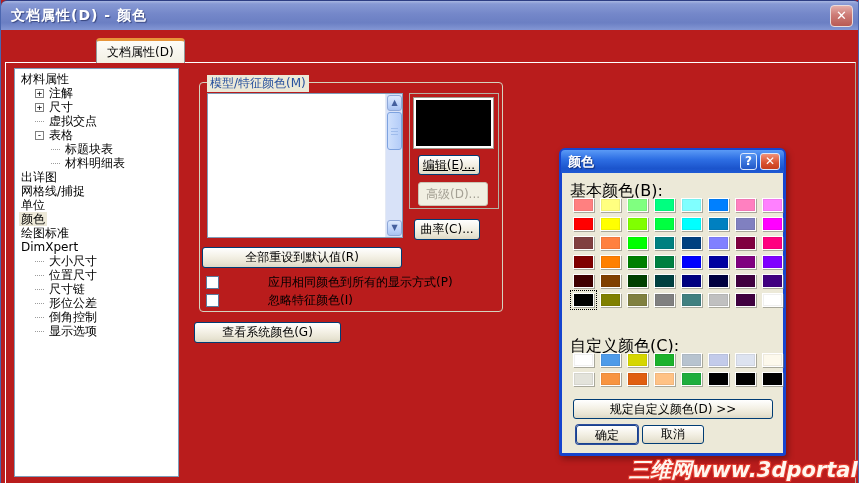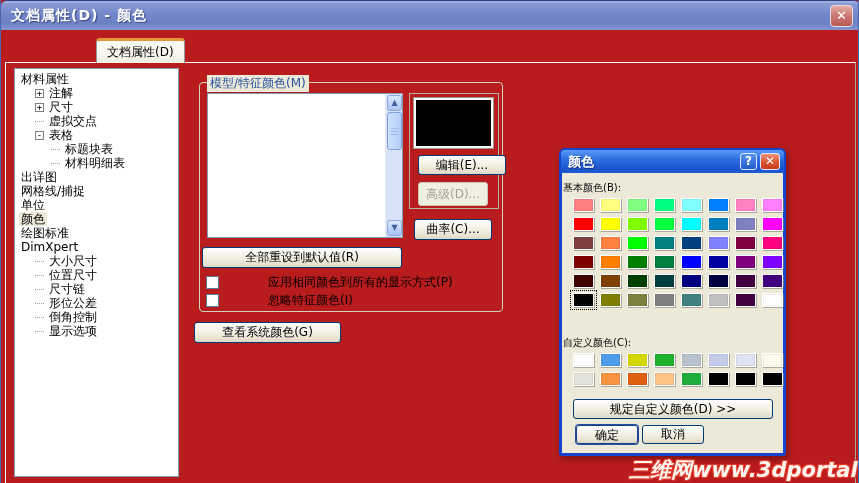--- a/index.html
+++ b/index.html
@@ -70,23 +70,23 @@
     border:2px solid #FFF; box-shadow:0 0 0 1px #9E9C90; }
 
   
   .xpbtn { position:absolute; font-size:12px; color:#000; text-align:center;
     background:linear-gradient(180deg,#FFFFFF 0%,#F4F1E6 45%,#E8E4D3 80%,#DDD8C5 100%);
     border:1px solid #003C74; border-radius:3px; cursor:pointer;
     font-family:"DejaVu Sans","Liberation Sans",sans-serif; }
   .xpbtn.disabled { border-color:#C9C5B5; color:#A5A195; background:#F1EFE2; box-shadow:none; cursor:default; }
   .xpbtn.default { border:1px solid #17418E; box-shadow:0 0 0 1px #2B4C9B; }
 
-  .btn-edit { left:218px; top:72px; width:88px; height:20px; line-height:18px; }
+  .btn-edit { left:218px; top:72px; width:62px; height:20px; line-height:18px;text-decoration:underline; }
   .btn-adv  { left:218px; top:99px; width:70px; height:24px; line-height:18px; }
-  .btn-curv { left:214px; top:136px; width:78px; height:21px; line-height:19px; }
+  .btn-curv { left:214px; top:136px; width:66px; height:21px; line-height:19px; }
   .btn-reset{ left:2px;  top:164px; width:200px; height:21px; line-height:19px; }
 
   
   .chk-row { position:absolute; left:6px; display:flex; align-items:center; height:14px;gap:44px; }
   .chk-row.c1 { top:192px; } .chk-row.c2 { top:210px; }
   .chk-box { width:13px; height:13px; background:#FFF; border:1px solid #5A7A9C; margin-right:5px; flex:none; cursor:pointer; }
   .chk-lbl { font-size:12px; white-space:nowrap; }
 
   .btn-syscolors { left:193px; top:322px; width:147px; height:21px; line-height:19px; }
 
@@ -100,21 +100,21 @@
   .cd-title { position:absolute; left:7px; top:3px; color:#FFF; font-weight:bold; font-size:13px;
     text-shadow:1px 1px 1px rgba(10,30,90,.7); }
   .cd-help,.cd-close { position:absolute; top:3px; height:17px; border-radius:3px; color:#FFF;
     font-weight:bold; text-align:center; cursor:pointer; border:1px solid #DCE8FC; }
   .cd-help { right:27px; width:17px; font-size:12px; line-height:15px;
     background:linear-gradient(180deg,#5795F2,#2158C8); }
   .cd-close { right:4px; width:20px; font-size:12px; line-height:15px;
     background:linear-gradient(180deg,#F0927A,#D9502E 60%,#C63E1E); }
 
   .cd-body { position:relative; width:100%; height:279px; }
-  .cd-label { position:absolute; left:1px; font-size:10px; }
+  .cd-label { position:absolute; left:8px; font-size:16px; }
   .lbl-basic { top:8px; } .lbl-custom { top:163px; }
 
   .grid { position:absolute; left:11px; display:grid; grid-template-columns:repeat(8,21px);
     grid-auto-rows:19px; column-gap:6px; }
   .grid-basic { top:25px; } .grid-custom { top:180px; }
   .cell { position:relative; width:21px; height:14px; }
   .swatch { width:21px; height:14px; border:1px solid #FFF;
     box-shadow:1px 1px 0 rgba(125,125,115,.6), inset 0 0 0 1px rgba(0,0,0,.06); cursor:pointer; }
   .cell.sel::after { content:""; position:absolute; left:-3px; top:-3px; right:-3px; bottom:-3px;
     border:1px dotted #000; }

